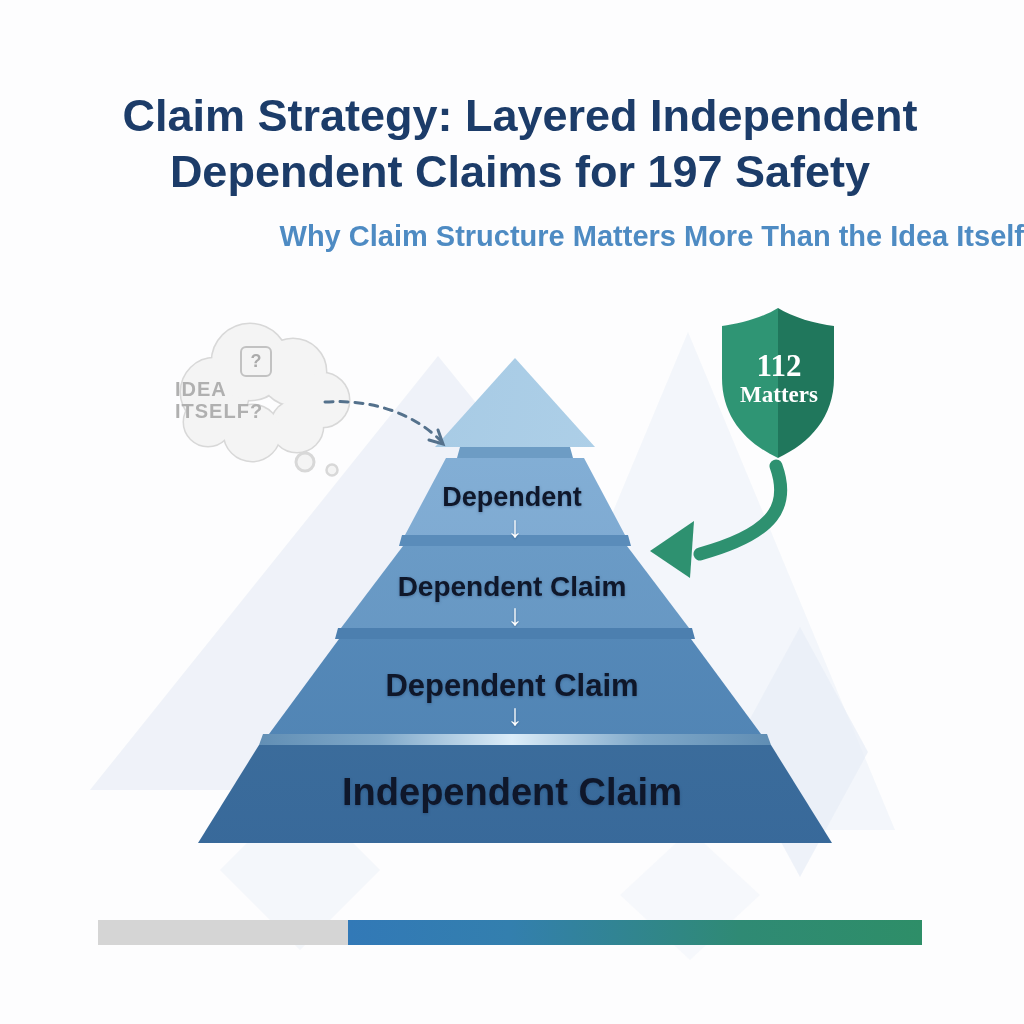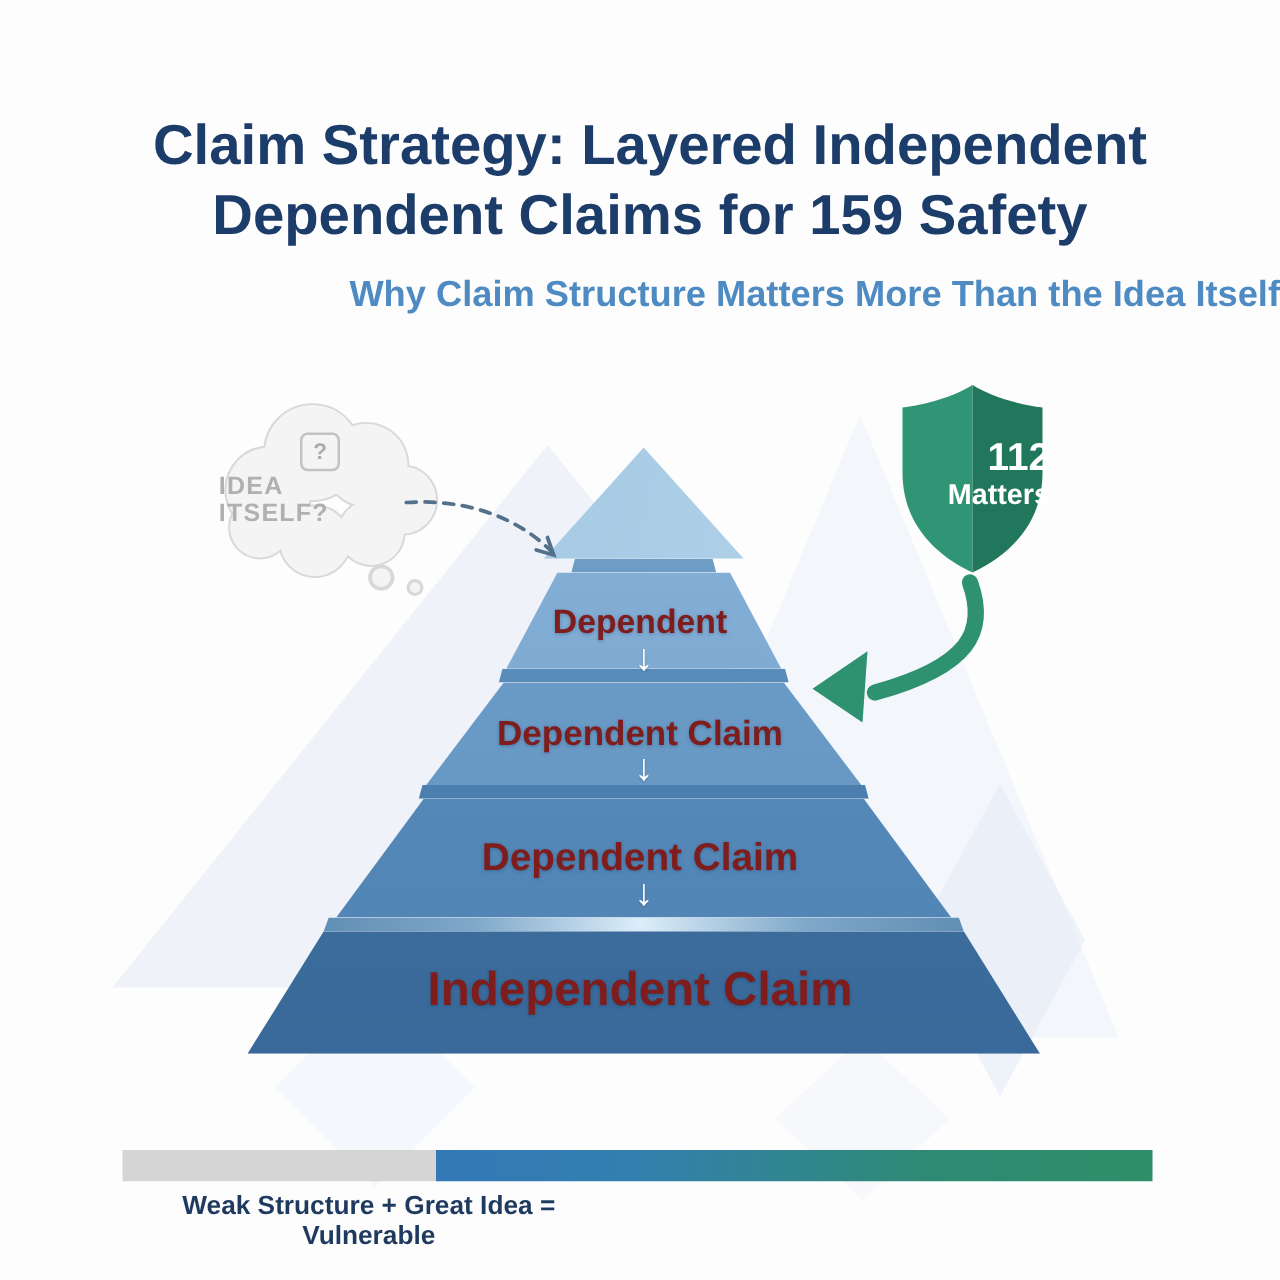--- a/index.html
+++ b/index.html
@@ -37,21 +37,21 @@
             clip-path:polygon(221px 194px,445px 194px,507px 276px,159px 276px);}
   .l-3     {background:#4C7FAF;
             clip-path:polygon(156px 276px,510px 276px,513px 287px,153px 287px);}
   .t-dep3  {background:linear-gradient(180deg,#5D90BF,#4E82B2);
             clip-path:polygon(157px 287px,509px 287px,579px 382px,87px 382px);}
   .l-shine {background:linear-gradient(90deg,#4F7FA8 0%,#7FA8C9 30%,#DCEDF9 50%,#7FA8C9 70%,#4F7FA8 100%);
             clip-path:polygon(81px 382px,585px 382px,589px 393px,77px 393px);}
   .t-base  {background:linear-gradient(180deg,#46769F,#38699A);
             clip-path:polygon(77px 393px,589px 393px,650px 491px,16px 491px);}
   .tier-label{
-    position:absolute;left:0;right:0;text-align:center;color:#7f1d1d;font-weight:bold;
+    position:absolute;left:0;right:0;text-align:center;color:#0f172a;font-weight:bold;
     text-shadow:0 1px 3px rgba(20,50,90,.35);
   }
   .lbl-dep1{top:130px;font-size:27px;}
   .lbl-dep2{top:219px;font-size:28px;}
   .lbl-dep3{top:316px;font-size:31px;}
   .lbl-base{top:419px;font-size:38px;}
   .down-arrow{
     position:absolute;left:315px;width:36px;text-align:center;color:#ffffff;
     font-size:30px;font-weight:bold;text-shadow:0 1px 2px rgba(20,50,90,.3);
   }
@@ -60,21 +60,21 @@
   .cloud-icon{
     left:240px;top:346px;width:28px;height:27px;z-index:4;
     border:2px solid #C2C2C2;border-radius:6px;
     display:flex;align-items:center;justify-content:center;
     color:#ABABAB;font-size:18px;font-weight:bold;
   }
   .cloud-text{
     left:175px;top:378px;width:160px;z-index:4;
     color:#B0B0B0;font-size:20px;font-weight:bold;line-height:22px;letter-spacing:1px;
   }
-  .shield-text{left:718px;top:350px;width:122px;z-index:4;text-align:right;color:#ffffff;}
+  .shield-text{left:718px;top:350px;width:122px;z-index:4;text-align:center;color:#ffffff;font-family:Liberation Serif, serif;}
   .shield-112{font-size:31px;font-weight:bold;line-height:32px;}
   .shield-safety{font-size:23px;font-weight:bold;line-height:26px;}
   
   .legend-bar{
     left:98px;top:920px;width:824px;height:25px;z-index:2;
     background:linear-gradient(to right,
       #D5D5D5 0%,#D5D5D5 30.4%,
       #3279B7 30.4%,#337FAE 50%,#2F8A74 78%,#2E8E68 100%);
   }
   .legend-label{
@@ -92,21 +92,21 @@
   <svg class="layer bg" viewBox="0 0 1024 1024">
     <polygon points="438,356 90,790 790,790" fill="#E3EAF4" opacity="0.55"></polygon>
     <polygon points="688,332 480,830 895,830" fill="#EDF2F9" opacity="0.6"></polygon>
     <polygon points="800,627 868,752 800,877 732,752" fill="#E6EDF6" opacity="0.65"></polygon>
     <polygon points="300,790 380,870 300,950 220,870" fill="#EFF3F9" opacity="0.6"></polygon>
     <polygon points="690,830 760,895 690,960 620,895" fill="#EFF3F9" opacity="0.5"></polygon>
   </svg>
 
   <h1 class="abs title">
     <span style="display:block">Claim Strategy: Layered Independent</span>
-    <span style="display:block">Dependent Claims for 159 Safety</span>
+    <span style="display:block">Dependent Claims for 197 Safety</span>
   </h1>
   <h2 class="abs subtitle">Why Claim Structure Matters More Than the Idea Itself</h2>
 
   <div class="abs pyramid">
     <div class="tier t-top"></div>
     <div class="tier l-1"></div>
     <div class="tier t-dep1"></div>
     <div class="tier l-2"></div>
     <div class="tier t-dep2"></div>
     <div class="tier l-3"></div>
@@ -170,15 +170,14 @@
     <span style="display:block">IDEA</span>
     <span style="display:block">ITSELF?</span>
   </div>
 
   <div class="abs shield-text">
     <div class="shield-112">112</div>
     <div class="shield-safety">Matters</div>
   </div>
 
   <div class="abs legend-bar"></div>
-  <div class="abs legend-label legend-left">Weak Structure + Great Idea = Vulnerable</div>
 
 </div>
 
 </body></html>

